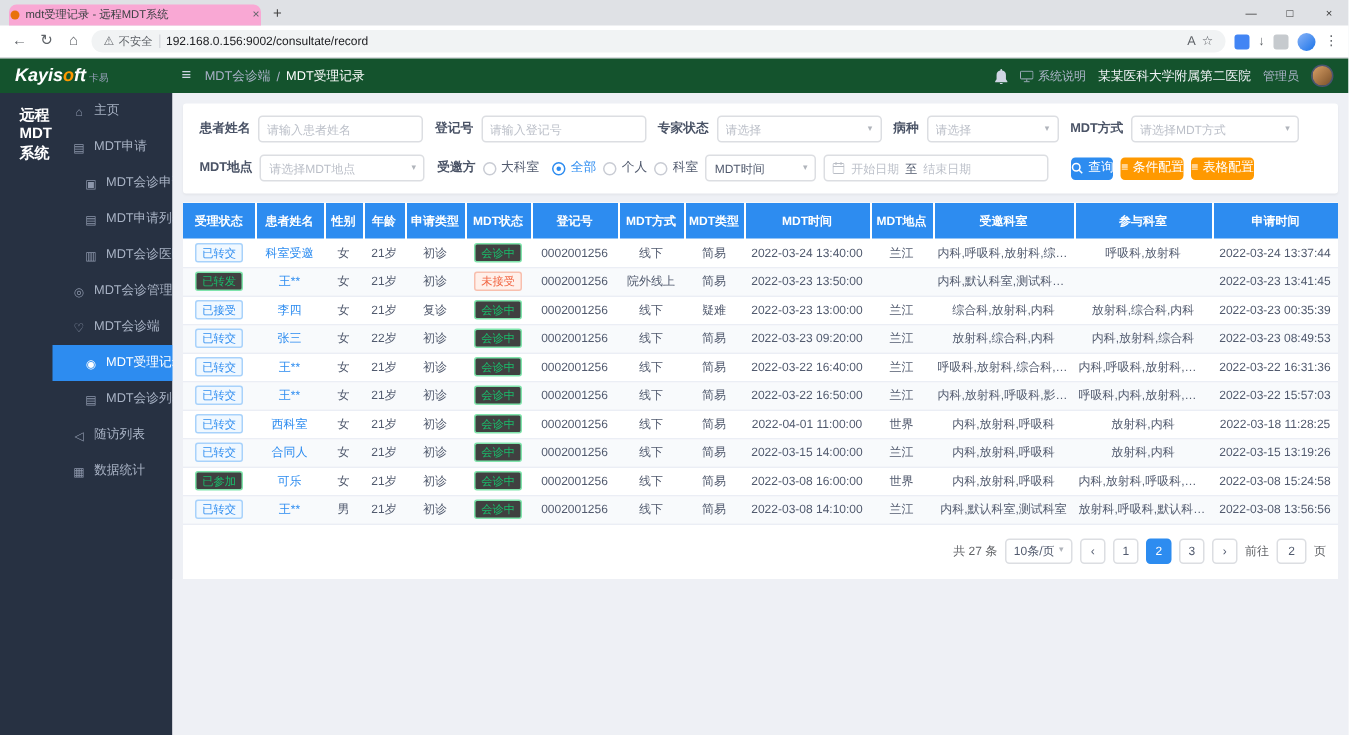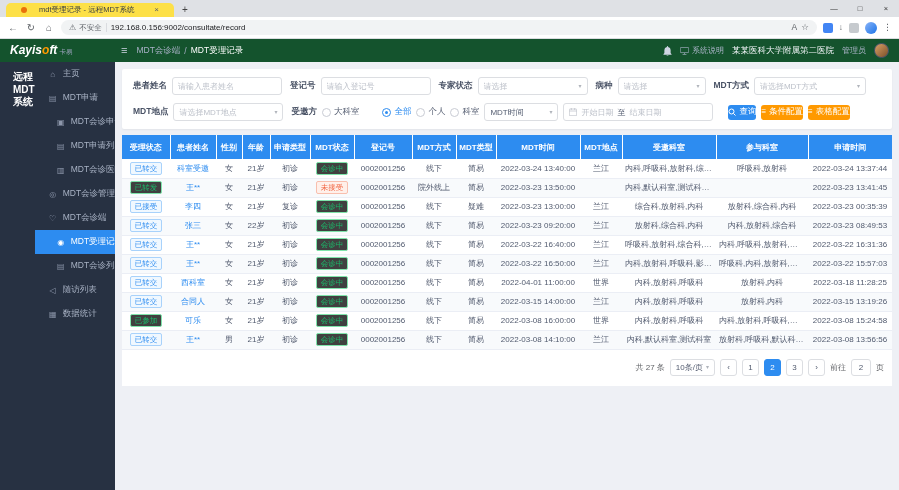--- a/index.html
+++ b/index.html
@@ -2,21 +2,21 @@
 <html><head>
 <meta charset="utf-8">
 <style>
 *{margin:0;padding:0;box-sizing:border-box}
 html,body{width:899px;height:490px;overflow:hidden}
 body{font-family:"Liberation Sans","DejaVu Sans",sans-serif;background:#fff}
 .screen{width:899px;height:490px;display:flex;flex-direction:column;overflow:hidden}
 
 
 .tab-strip{height:17px;background:#dfe1e5;display:flex;align-items:flex-end;padding-left:6px;position:relative;flex-shrink:0}
-.tab{width:168px;height:14px;background:#fde047;border-radius:5px 5px 0 0;display:flex;align-items:center;padding:0 15px;gap:12px}
+.tab{width:168px;height:14px;background:#f9a8d4;border-radius:5px 5px 0 0;display:flex;align-items:center;padding:0 1px;gap:4px}
 .favicon{width:6px;height:6px;border-radius:50%;background:#e8710a;flex-shrink:0}
 .tab-title{font-size:7.5px;color:#3c4043;white-space:nowrap;overflow:hidden;text-overflow:ellipsis;flex:1}
 .tab-close{font-size:8px;color:#5f6368;line-height:1}
 .new-tab{font-size:10px;color:#444;margin-left:8px;line-height:15px}
 .win-controls{position:absolute;right:0;top:0;height:17px;display:flex}
 .win-controls span{width:26px;text-align:center;font-size:7.5px;color:#333;line-height:17px}
 .toolbar{height:22px;background:#fff;display:flex;align-items:center;padding:0 7px;gap:6px;border-bottom:1px solid #dadce0;flex-shrink:0}
 .nav-icon{color:#5f6368;font-size:10px;width:12px;text-align:center;line-height:1}
 .address-bar{flex:1;height:15px;background:#f1f3f4;border-radius:8px;display:flex;align-items:center;padding:0 8px;gap:4px;min-width:0}
 .security{display:flex;align-items:center;gap:3px;color:#5f6368;font-size:7.5px;white-space:nowrap}
@@ -68,21 +68,21 @@
 .placeholder{color:#bcc0c9;white-space:nowrap;overflow:hidden}
 .sel-value{color:#515a6e;white-space:nowrap}
 .select{justify-content:space-between;gap:4px}
 .sel-arrow{color:#b0b4bb;font-size:6px;line-height:1}
 .w110{width:110px}.w88{width:88px}.w112{width:112px}.w74{width:74px}.w150{width:150px}
 .radio{display:flex;align-items:center;gap:3px;font-size:8.5px;color:#515a6e;flex-shrink:0;cursor:pointer}
 .radio .dot{width:9px;height:9px;border:1px solid #c9ccd4;border-radius:50%;background:#fff;position:relative;flex-shrink:0}
 .radio.checked .dot{border-color:#2d8cf0}
 .radio.checked .dot::after{content:'';position:absolute;left:2px;top:2px;right:2px;bottom:2px;background:#2d8cf0;border-radius:50%}
 .radio.checked .radio-label{color:#2d8cf0}
-.gap-left{margin-left:18px}
+.gap-left{margin-left:4px}
 .date-range{gap:4px;color:#bcc0c9}
 .date-sep{color:#515a6e;font-size:8px}
 .btn{height:15px;border:none;border-radius:3px;color:#fff;font-size:8.5px;display:flex;align-items:center;gap:3px;padding:0 0;cursor:pointer;flex-shrink:0;font-family:inherit}
 .btn-blue{background:#2d8cf0}
 .btn-orange{background:#ff9900}
 .btn-ico{font-size:8px;line-height:1}
 .btn-left-gap{margin-left:10px}
 
 
 .table-card{background:#fff;margin:6px 7px 0;flex-shrink:0}

